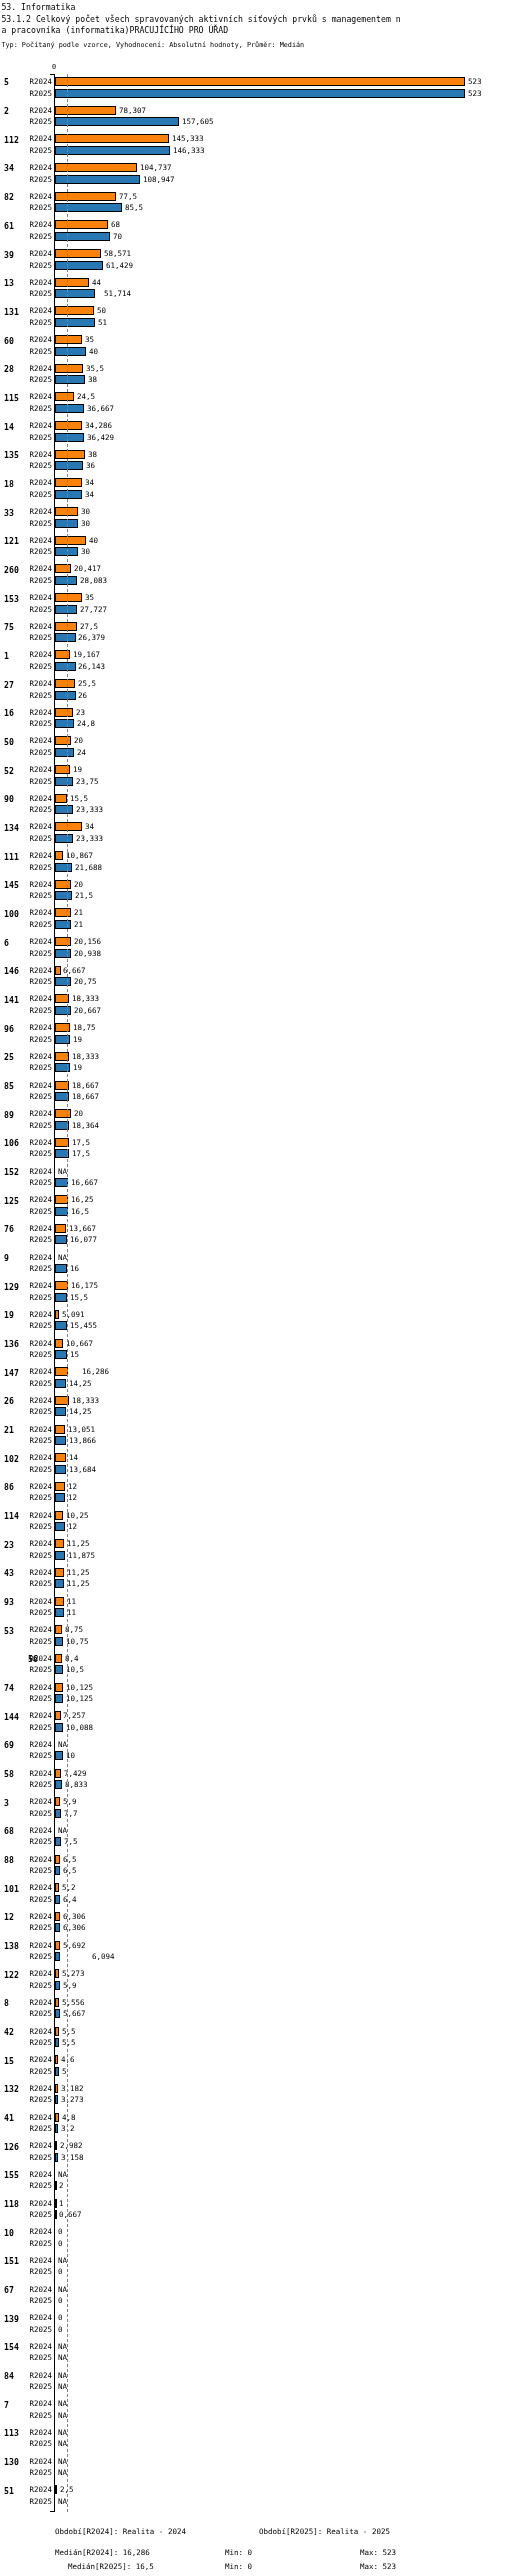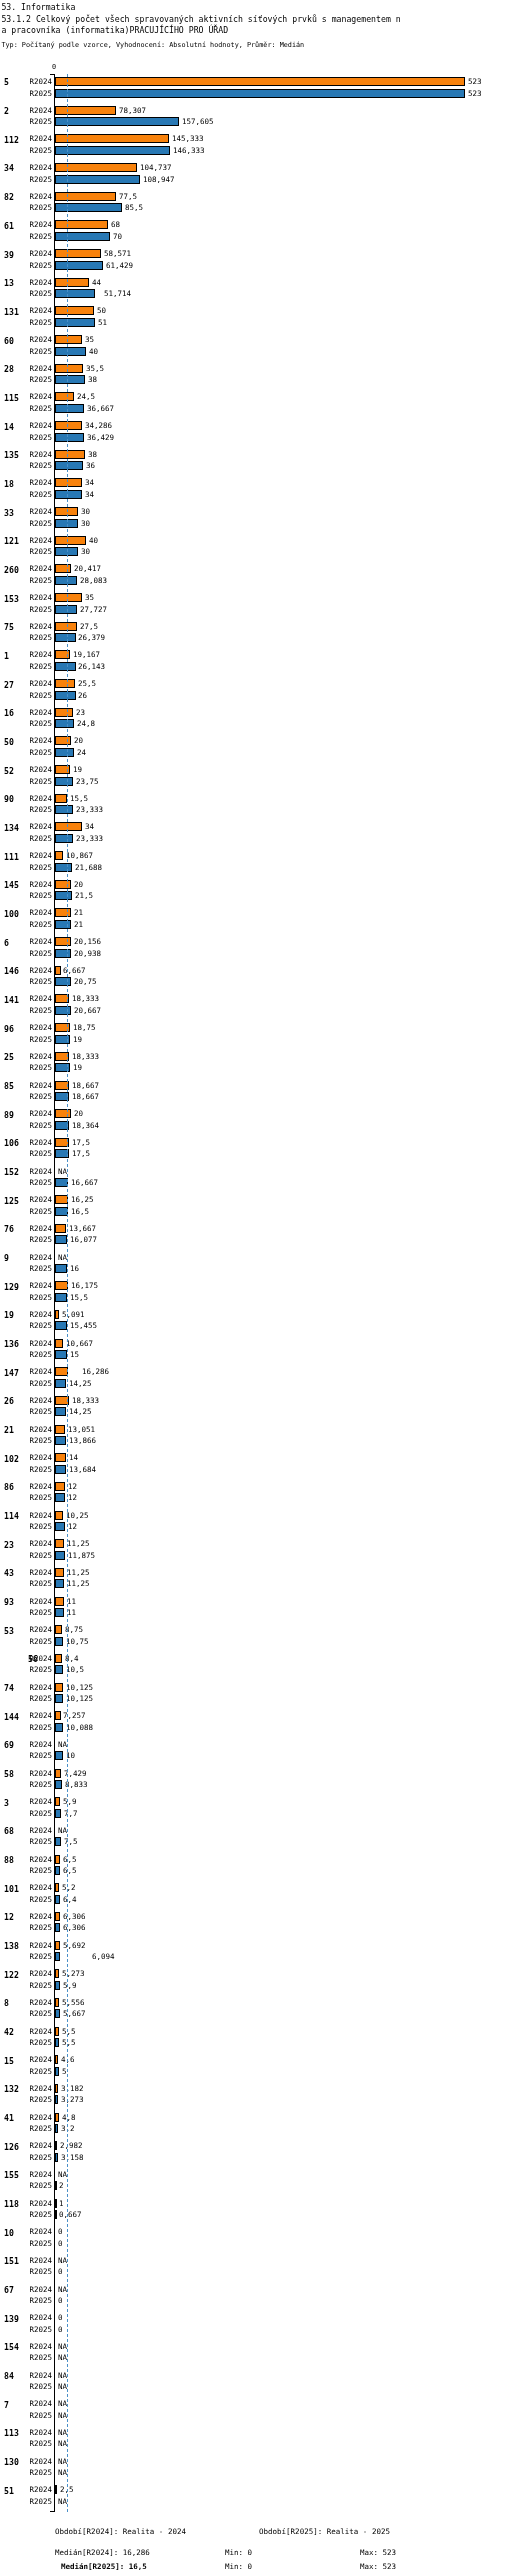--- a/index.html
+++ b/index.html
@@ -610,16 +610,16 @@
     <div class="abs val" style="left: 60px; top: 2485px; position: absolute;">2,5</div>
     <div class="abs slabel" style="top: 2497px; position: absolute;">R2025</div>
     <div class="abs val" style="left: 58px; top: 2497px; position: absolute;">NA</div>
   </div>
 
 <div class="abs footer-line" style="left:55px;top:2527px;">Období[R2024]: Realita - 2024</div>
 <div class="abs footer-line" style="left:259px;top:2527px;">Období[R2025]: Realita - 2025</div>
 <div class="abs footer-line" style="left:55px;top:2548px;">Medián[R2024]: 16,286</div>
 <div class="abs footer-line" style="left:225px;top:2548px;">Min: 0</div>
 <div class="abs footer-line" style="left:360px;top:2548px;">Max: 523</div>
-<div class="abs footer-line" style="left:61px;top:2562px;font-weight:bold;">Medián[R2025]: 16,5</div>
+<div class="abs footer-line" style="left:68px;top:2562px;">Medián[R2025]: 16,5</div>
 <div class="abs footer-line" style="left:225px;top:2562px;">Min: 0</div>
 <div class="abs footer-line" style="left:360px;top:2562px;">Max: 523</div>
 
 
 </body></html>

